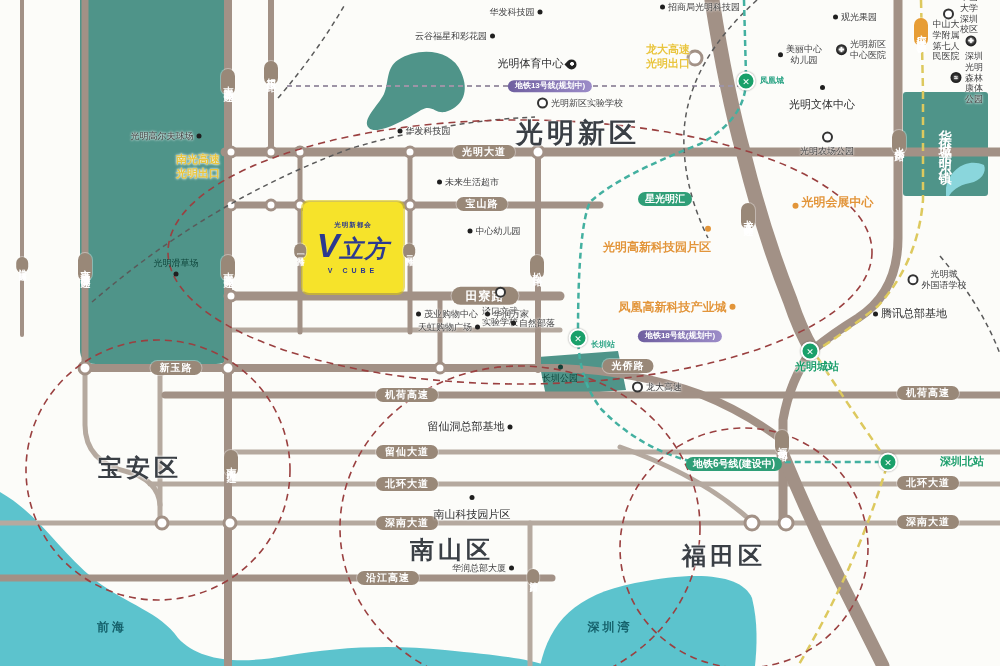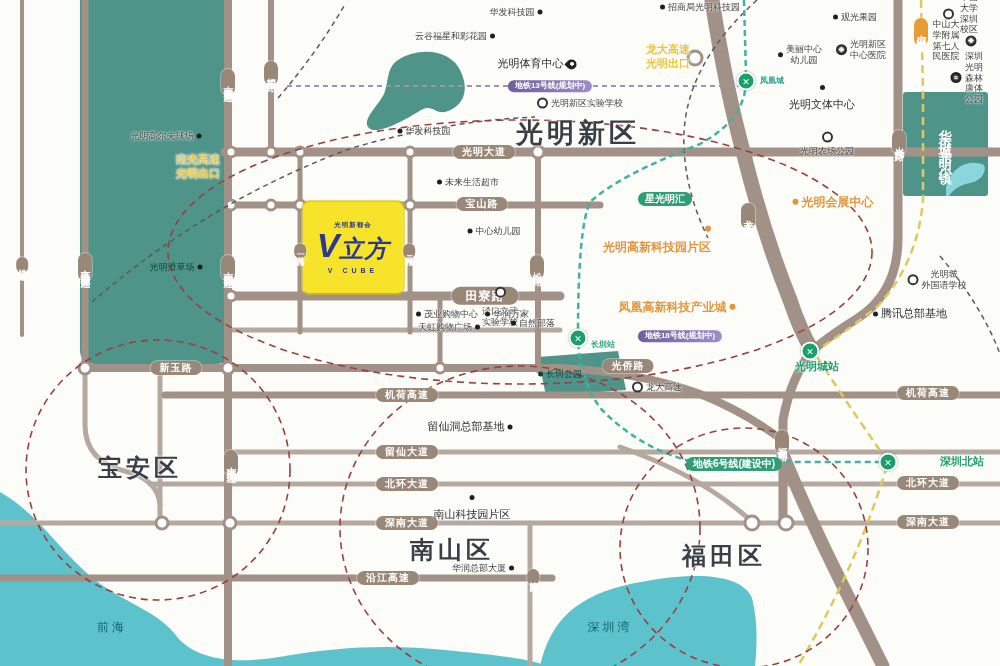--- a/index.html
+++ b/index.html
@@ -19,22 +19,22 @@
   .pill.v{writing-mode:vertical-rl;padding:9px 1px;letter-spacing:2px;}
   .pill.smp{font-size:8px;padding:6px 1px;letter-spacing:1px;}
   .pill.lgp{font-size:12px;padding:2px 14px;border-radius:12px;}
   .pill.orangep{background:#e79d35;}
   .purplep{background:linear-gradient(90deg,#6f5fa0,#9c8cc8);color:#fff;font-size:8px;font-weight:bold;
         padding:1px 7px;border-radius:8px;white-space:nowrap;text-shadow:none;}
   .greenp{background:#2f9e77;color:#fff;font-size:10px;font-weight:bold;padding:1px 7px;border-radius:8px;
         white-space:nowrap;text-shadow:none;}
   .exit{color:#e9c53e;font-weight:bold;font-size:11px;line-height:1.25;text-shadow:0 0 2px #fff,0 0 3px #fff;}
   .orange{color:#e2953a;font-weight:bold;font-size:12px;white-space:nowrap;}
-  .water-lbl{color:#15616b;font-weight:normal;font-size:12px;letter-spacing:3px;text-shadow:none;}
-  .on-green{color:#0f463c;text-shadow:none;}
+  .water-lbl{color:#15616b;font-weight:bold;font-size:12px;letter-spacing:3px;text-shadow:none;}
+  .on-green{color:#0f463c;text-shadow:none;flex-direction:column;}
   .area-v{writing-mode:vertical-rl;color:#fff;font-size:13px;font-weight:bold;letter-spacing:7px;text-shadow:none;}
   .station-lbl{color:#1c9e6b;font-weight:bold;font-size:11px;white-space:nowrap;}
   .st-sm{color:#2aa383;font-weight:bold;font-size:8px;white-space:nowrap;}
   .st{position:absolute;transform:translate(-50%,-50%);width:15px;height:15px;border-radius:50%;
       background:#19a06a;border:2px solid #fff;color:#fff;display:flex;align-items:center;justify-content:center;
       font-size:9px;font-weight:bold;box-shadow:0 0 2px rgba(0,0,0,.4);z-index:3;}
   .ic{display:inline-block;flex:0 0 auto;}
   .ic-dot{width:5px;height:5px;border-radius:50%;background:#1f1f1f;}
   .ic-gdot{width:5px;height:5px;border-radius:50%;background:#123f36;}
   .ic-odot{width:6px;height:6px;border-radius:50%;background:#e2953a;}
@@ -288,21 +288,21 @@
       <div class="lbl " style="left: 967px; top: 78px;"><span class="ic ic-black">≈</span><span>深圳光明
 森林康体公园</span></div>
       <div class="lbl md" style="left: 910px; top: 314px;"><span class="ic ic-dot"></span><span>腾讯总部基地</span></div>
       <div class="lbl " style="left: 937px; top: 280px;"><span class="ic ic-circle"></span><span>光明城
 外国语学校</span></div>
       <div class="lbl " style="left: 657px; top: 387px;"><span class="ic ic-circle"></span><span>龙大高速</span></div>
       <div class="lbl on-green" style="left: 560px; top: 374px;"><span class="ic ic-gdot"></span><span>长圳公园</span></div>
       <div class="lbl md" style="left: 470px; top: 427px;"><span>留仙洞总部基地</span><span class="ic ic-dot"></span></div>
       <div class="lbl md col" style="left: 472px; top: 508px;"><span class="ic ic-dot"></span><span>南山科技园片区</span></div>
       <div class="lbl " style="left: 483px; top: 568px;"><span>华润总部大厦</span><span class="ic ic-dot"></span></div>
-      <div class="lbl orange" style="left: 833px; top: 202px;">
+      <div class="lbl orange" style="left: 833px; top: 202px; align-items: flex-end;">
         <span class="ic ic-odot"></span>
         <span>光明会展中心</span>
       </div>
       <div class="lbl orange col" style="left: 657px; top: 240px; align-items: flex-end;">
         <span class="ic ic-odot"></span>
         <span>光明高新科技园片区</span>
       </div>
       <div class="lbl orange" style="left: 677px; top: 307px;">
         <span>凤凰高新科技产业城</span>
         <span class="ic ic-odot"></span>

